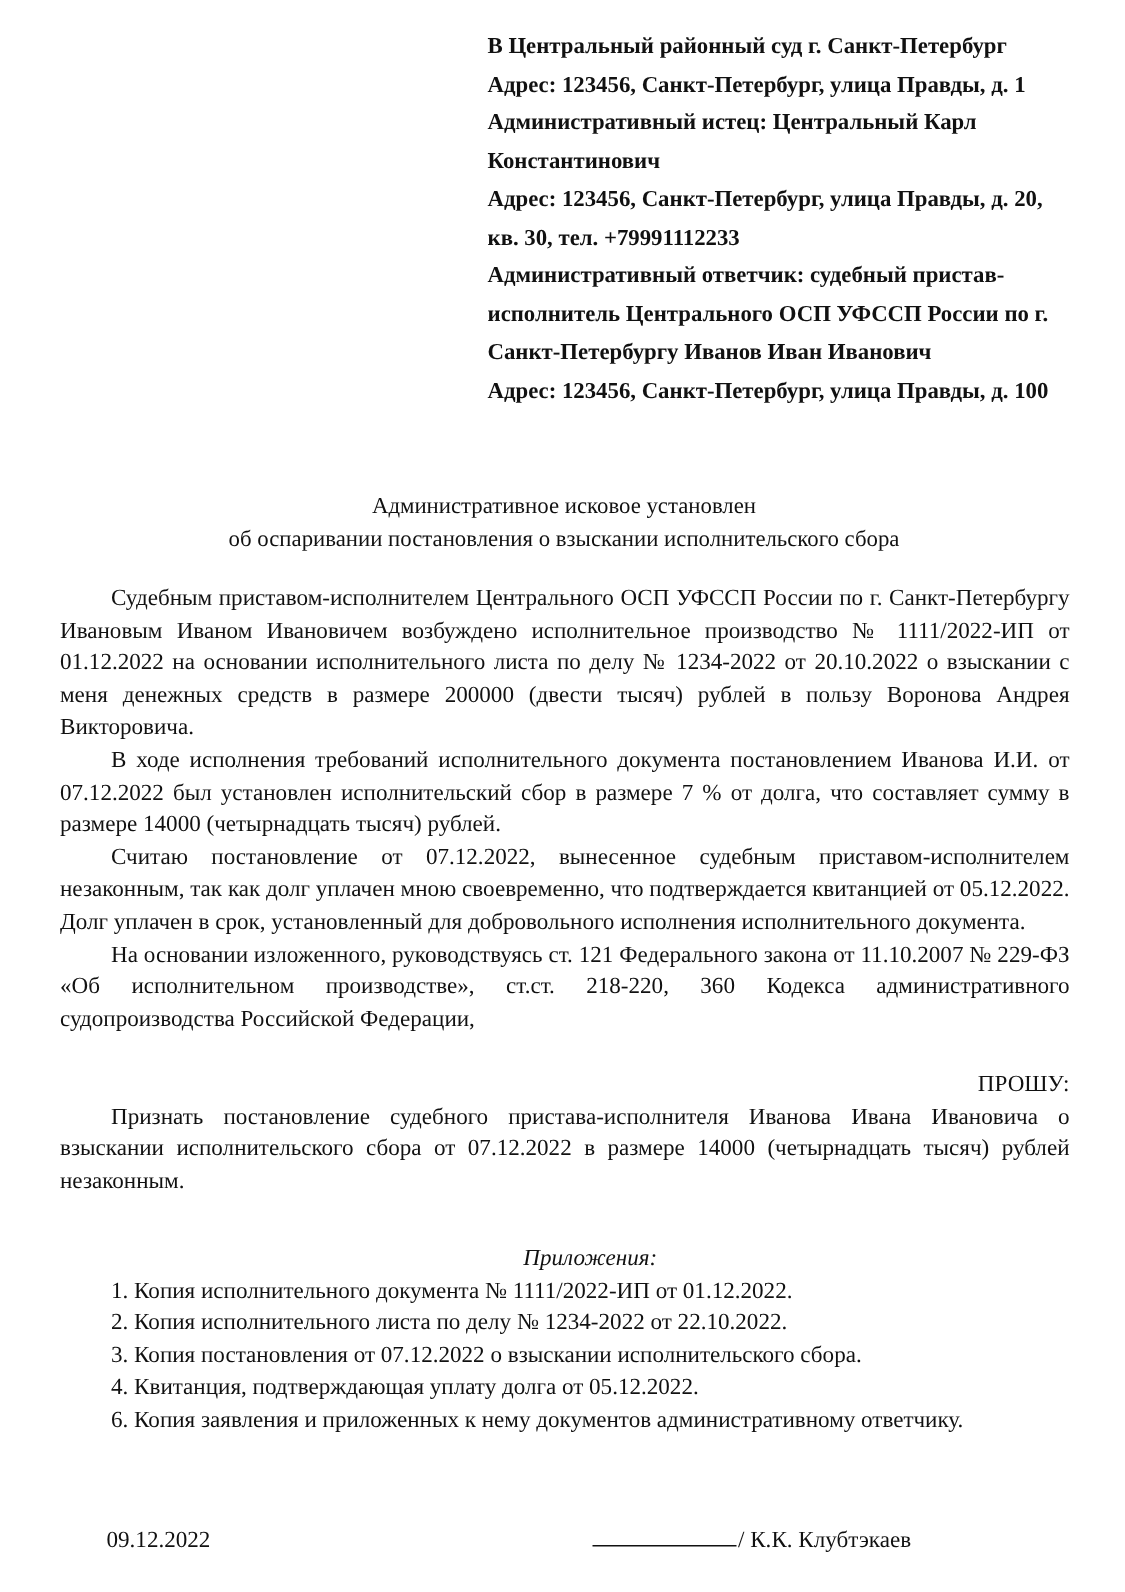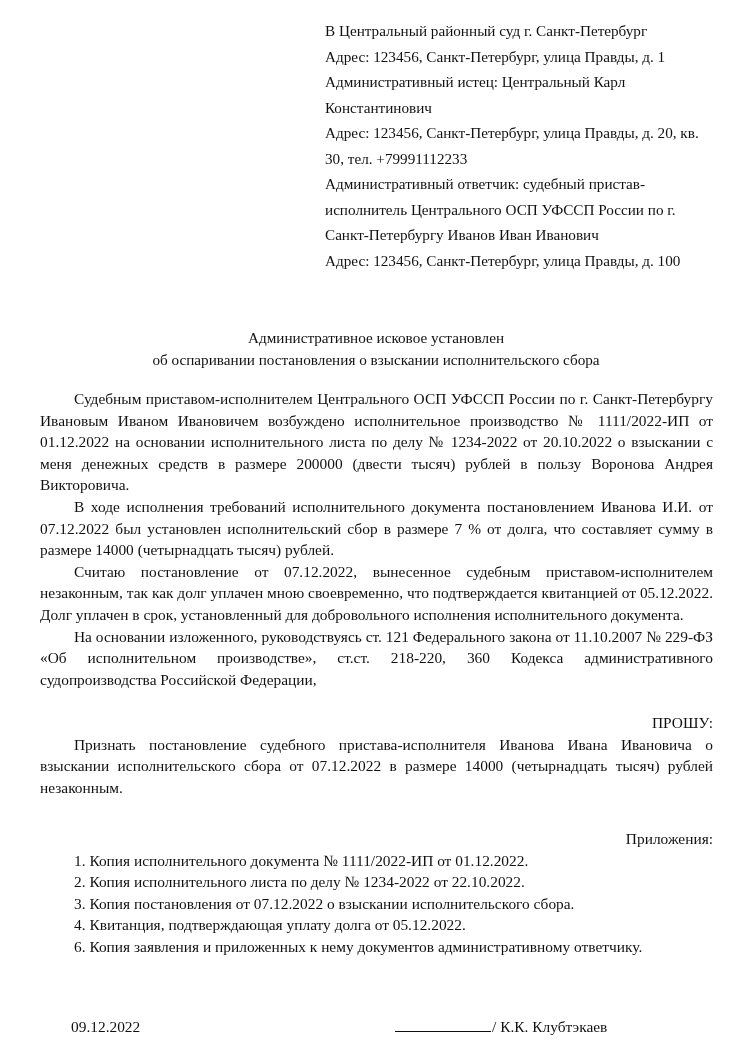--- a/index.html
+++ b/index.html
@@ -29,20 +29,21 @@
     left: 325px;
     top: 18px;
     width: 392px;
     font-size: 15.2px;
     line-height: 25.5px;
     text-align: left;
   }
   .header-block .hline {
     display: block;
     white-space: normal;
+    font-weight: bold;
   }
 
   
   .title-block {
     position: absolute;
     left: 40px;
     top: 327px;
     width: 672px;
     text-align: center;
     font-size: 15.2px;
@@ -76,21 +77,22 @@
     position: absolute;
     left: 40px;
     top: 828px;
     width: 673px;
     font-size: 15.4px;
     line-height: 21.6px;
   }
   .attach-title {
     margin: 0;
     text-indent: 34px;
-    text-align: right;
+    text-align: center;
+    font-style: italic;
   }
   ol.attach-list {
     margin: 0;
     padding: 0;
     list-style: none;
   }
   ol.attach-list li {
     margin: 0;
     text-indent: 34px;
     text-align: justify;

